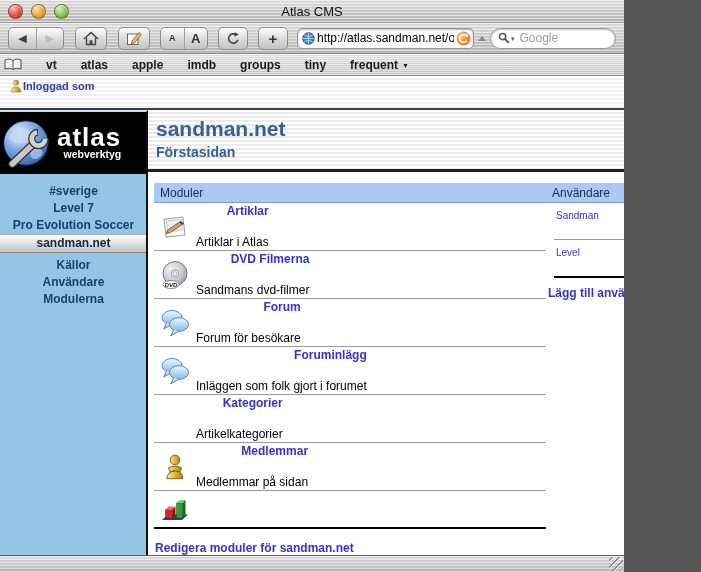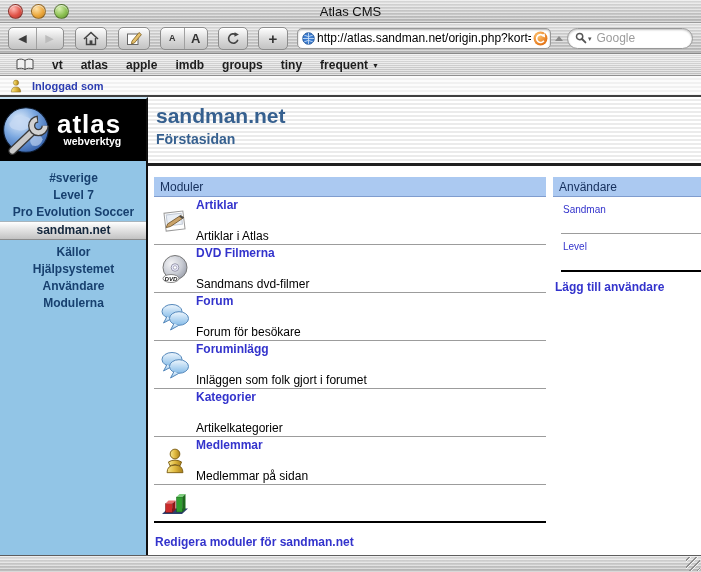--- a/index.html
+++ b/index.html
@@ -1,18 +1,18 @@
 <!DOCTYPE html>
 <html style="--sidebar-bg: #92c5e6; --table-header-bg: #abc9f1; --link-color: #3333cc; --header-text: #36608f; --sidebar-link-color: #17406f; --login-link-color: #2b3cb0; --snapback-orange: #e06a0a;"><head>
 <meta charset="utf-8">
 <style>
   html,body{margin:0;padding:0;background:#555;}
   *{box-sizing:content-box;}
   .window{
-    width:701px;height:572px;display:flex;flex-direction:column;
+    width:624px;height:572px;display:flex;flex-direction:column;
     font-family:"Liberation Sans",sans-serif;background:#4d7c0f;overflow:hidden;position:relative;
   }
   
   .metal{
     background-image:
       repeating-linear-gradient(180deg, rgba(255,255,255,.45) 0 1px, rgba(0,0,0,.05) 1px 2px, rgba(255,255,255,0) 2px 3px),
       linear-gradient(#e3e3e3,#b9b9b9);
   }
   .titlebar{height:22px;position:relative;display:flex;align-items:center;border-bottom:1px solid #9b9b9b;}
   .traffic{position:absolute;left:8px;top:4px;display:flex;gap:8px;}
@@ -45,27 +45,27 @@
   .snapback{flex:none;display:flex;}
   .caret-divider{width:0;height:0;border-left:4px solid transparent;border-right:4px solid transparent;
                  border-bottom:5px solid #8a8a8a;margin:0 4px;}
   .search{width:110px;height:19px;border:1px solid #979797;border-radius:11px;background:#fff;display:flex;
           align-items:center;padding:0 7px;box-shadow:inset 0 1px 2px rgba(0,0,0,.25);}
   .search-caret{font-size:7px;color:#555;margin:2px 3px 0 1px;}
   .search-input{width:62px;border:0;outline:none;font-size:12px;color:#444;background:transparent;
                 font-family:"Liberation Sans",sans-serif;}
   .search-input::placeholder{color:#9c9c9c;}
   
-  .bookmarks{height:21px;display:flex;align-items:center;padding:0 16px;gap:18px;border-bottom:1px solid #8f8f8f;
+  .bookmarks{height:21px;display:flex;align-items:center;padding:0 4px;gap:24px;border-bottom:1px solid #8f8f8f;
              background-image:repeating-linear-gradient(180deg, rgba(255,255,255,.5) 0 1px, rgba(0,0,0,.04) 1px 2px),linear-gradient(#e9e9e9,#c6c6c6);}
   .bm{font-size:12px;font-weight:bold;color:#1d1d1d;cursor:pointer;display:flex;align-items:center;gap:4px;}
   .bm-arrow{font-size:7px;color:#222;margin-top:1px;}
   
   .login-bar{height:19px;background:repeating-linear-gradient(180deg,#fcfcfc 0 2px,#f1f1f1 2px 4px);
-             border-bottom:2px solid #3e3e3e;display:flex;align-items:center;padding:0 0 0 9px;gap:9px;}
+             border-bottom:2px solid #3e3e3e;display:flex;align-items:center;padding:0 0 13px 9px;}
   .login-label{color:var(--login-link-color,#2b3cb0);font-size:11px;font-weight:bold;cursor:pointer;}
   
   .main{flex:1;display:flex;min-height:0;}
   .sidebar{width:146px;flex:none;background:var(--sidebar-bg,#92c5e6);border-right:2px solid #101010;
            border-top:2px solid #c8e3f4;}
   .logo{height:62px;background:#000;display:flex;align-items:center;overflow:hidden;}
   .logo-text{color:#fff;margin-left:3px;}
   .logo-title{font-size:26px;font-weight:bold;line-height:22px;letter-spacing:1px;text-shadow:2px 2px 2px rgba(0,0,0,.95);}
   .logo-sub{font-size:10.5px;font-weight:bold;text-align:right;margin-top:0;text-shadow:1px 1px 1px #000;}
   .nav{padding-top:9px;text-align:center;}
@@ -74,21 +74,21 @@
                      border-bottom:1px solid #8b8b8b;margin-bottom:4px;}
   .content{flex:1;background:#fff;display:flex;flex-direction:column;min-width:0;}
   .page-header{height:60px;border-bottom:3px solid #1f1f1f;padding:6px 0 0 8px;
                background:repeating-linear-gradient(180deg,#ffffff 0 2px,#ebebeb 2px 4px);}
   .page-title{font-size:21px;font-weight:bold;color:var(--header-text,#36608f);line-height:25px;}
   .page-subtitle{font-size:14px;font-weight:bold;color:var(--header-text,#36608f);margin-top:3px;}
   .content-body{padding:11px 0 0 6px;display:flex;}
   .table-header{background:var(--table-header-bg,#abc9f1);font-size:12px;font-weight:normal;color:#152f5c;
                 padding:3px 6px 2px;border-bottom:1px solid #7f9cce;}
   .modules{width:392px;flex:none;}
-  .mod-row{display:flex;align-items:center;border-bottom:1px solid #9c9c9c;min-height:34px;padding:1px 0;}
+  .mod-row{display:flex;align-items:center;border-bottom:1px solid #9c9c9c;min-height:34px;padding:1px 0;text-align:right;}
   .mod-row.last{border-bottom:2px solid #000;}
   .mod-icon{width:42px;flex:none;display:flex;justify-content:center;align-items:center;}
   .mod-title{font-size:12px;font-weight:bold;color:var(--link-color,#3333cc);cursor:pointer;}
   .mod-desc{font-size:12px;color:#000;margin-top:17px;}
   .mod-footer{margin:12px 0 0 1px;font-size:12px;font-weight:bold;color:var(--link-color,#3333cc);cursor:pointer;}
   .users{width:148px;flex:none;margin-left:auto;}
   .user-row{font-size:10px;color:var(--link-color,#3333cc);padding:7px 0 18px 2px;border-bottom:1px solid #9c9c9c;cursor:pointer;margin-left:8px;}
   .user-row.thick{border-bottom:2px solid #000;}
   .add-user{font-size:12px;font-weight:bold;color:var(--link-color,#3333cc);padding:8px 0 0 2px;cursor:pointer;}
   
@@ -236,21 +236,20 @@
           <div class="logo-title">atlas</div>
           <div class="logo-sub">webverktyg</div>
         </div>
       </div>
       <div class="nav">
         <div class="nav-item">#sverige</div>
         <div class="nav-item">Level 7</div>
         <div class="nav-item">Pro Evolution Soccer</div>
         <div class="nav-item selected">sandman.net</div>
         <div class="nav-item">Källor</div>
-        <div class="nav-item">Hjälpsystemet</div>
         <div class="nav-item">Användare</div>
         <div class="nav-item">Modulerna</div>
       </div>
     </div>
 
     <div class="content">
       <div class="page-header">
         <div class="page-title">sandman.net</div>
         <div class="page-subtitle">Förstasidan</div>
       </div>

